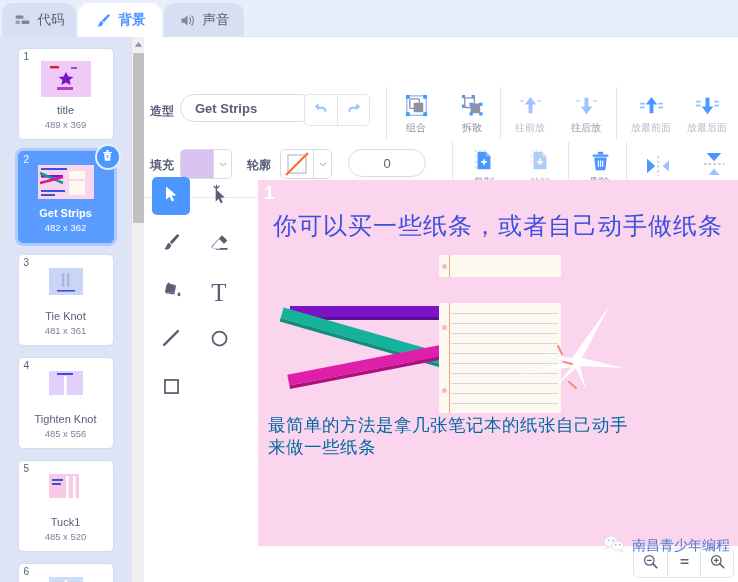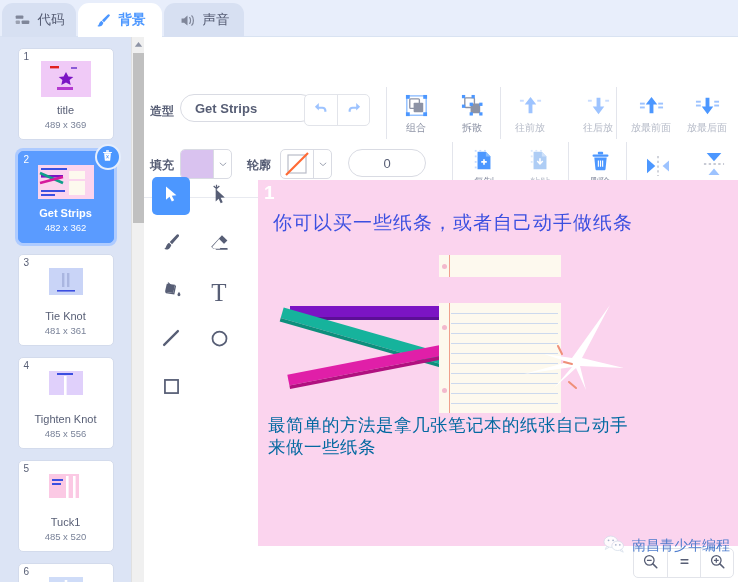--- a/index.html
+++ b/index.html
@@ -91,21 +91,21 @@
            display:flex; align-items:center; justify-content:center; cursor:pointer; }
   .ptool.active { background:#4c97ff; }
 
   
   .canvaswrap { position:absolute; left:126px; top:143px; width:480px; height:366px;
                 background:#fbd4ee; overflow:hidden; }
   .cnum { position:absolute; left:6px; top:2px; font-size:19px; font-weight:bold;
           color:#ffffff; }
   .ctext { position:absolute; color:#3b4fe0; font-family:"Liberation Serif","DejaVu Serif",serif;
            white-space:pre-wrap; }
-  .ctext.t1 { left:15px; top:30px; font-size:19px; letter-spacing:1px; }
+  .ctext.t1 { left:15px; top:30px; font-size:24px; letter-spacing:1px; }
   .ctext.t2 { left:10px; top:235px; font-size:17.5px; line-height:1.25; width:460px; letter-spacing:.5px; }
 
   .paper { position:absolute; background:#fdf9ee; }
   .paper .margin { position:absolute; left:10px; top:0; bottom:0; width:1px; background:#f0a08c; }
   .paper .hole { position:absolute; left:3px; width:5px; height:5px; border-radius:50%;
                  background:#f3b9cd; }
   .paper .line { position:absolute; left:12px; right:3px; height:1px; background:#ccd9ee; }
 
   
   .bmpbtn { position:absolute; left:134px; top:513px; height:30px; border-radius:5px;
@@ -326,21 +326,21 @@
       <div class="ti">
         <svg viewBox="0 0 26 26" width="25" height="25">
           <path d="M13 3 L19 11 H15 V20 H11 V11 H7 Z" fill="#9dc3ff"></path>
           <rect x="2" y="6" width="4" height="2" fill="#c8dcff"></rect>
           <rect x="20" y="6" width="4" height="2" fill="#c8dcff"></rect>
         </svg>
       </div>
       <div class="tl">往前放</div>
     </div>
 
-    <div class="toolbtn dim" style="left:440px;top:54px;">
+    <div class="toolbtn dim" style="left:428px;top:54px;font-weight:bold;">
       <div class="ti">
         <svg viewBox="0 0 26 26" width="25" height="25">
           <path d="M13 21 L19 13 H15 V4 H11 V13 H7 Z" fill="#9dc3ff"></path>
           <rect x="2" y="6" width="4" height="2" fill="#c8dcff"></rect>
           <rect x="20" y="6" width="4" height="2" fill="#c8dcff"></rect>
         </svg>
       </div>
       <div class="tl">往后放</div>
     </div>
 

